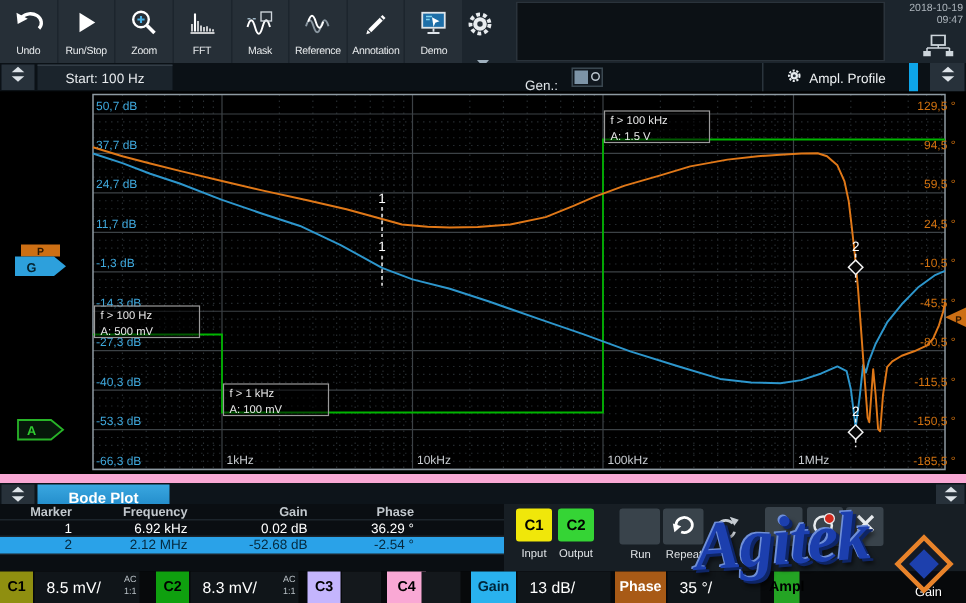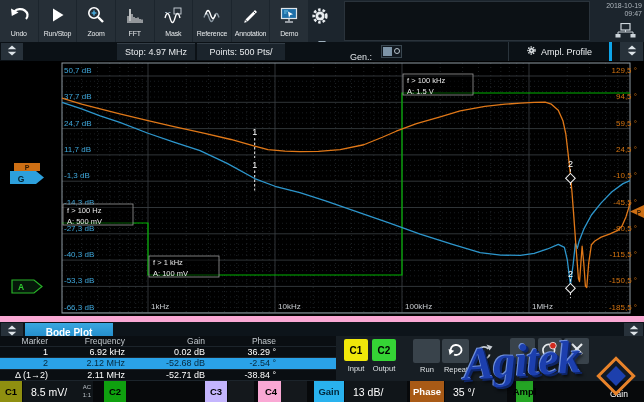--- a/index.html
+++ b/index.html
@@ -24,34 +24,34 @@
   #settingsbar{position:absolute;left:0;top:42px;width:644px;height:19px;background:#0b1116}
   .spin-btn{position:absolute;background:#27313a;display:flex;align-items:center;justify-content:center;cursor:pointer}
   .spin-btn svg{width:14px;height:13px}
   .seg{position:absolute;top:1px;height:17px;background:#1b242c;border-top:1px solid #333d46;
        display:flex;align-items:center;justify-content:center;font-size:9px;color:#e8ebee;white-space:nowrap}
   #gen-label{position:absolute;left:350px;top:52px;font-size:9px;color:#dfe4e8}
   #gen-toggle{position:absolute;left:381px;top:45px;width:21px;height:13px;background:#11181f;border:1px solid #3a4750;cursor:pointer}
   #gen-knob{position:absolute;left:1px;top:1px;width:9px;height:9px;background:#7d94a7}
   #gen-off{position:absolute;left:12px;top:2px;width:6px;height:6px;border:1.4px solid #b9c4cd;border-radius:50%}
   #ampl-profile-btn{position:absolute;left:508px;top:42px;width:104px;height:19px;display:flex;align-items:center;
-       justify-content:center;gap:4px;font-size:9px;color:#eef1f3;border-left:1px solid #2a343c;border-right:3px solid #0ea5e9;cursor:pointer}
+       justify-content:center;gap:4px;font-size:9px;color:#eef1f3;border-left:1px solid #2a343c;border-right:6px solid #0ea5e9;cursor:pointer}
   #ampl-profile-btn svg{width:11px;height:11px}
   
   #plot{position:absolute;left:0;top:61px;width:644px;height:255px;background:#000}
   
   #tabrow{position:absolute;left:0;top:316px;width:644px;height:20px;background:#0d141a;border-top:6px solid #f9a8d4}
   #bode-tab{position:absolute;left:25px;top:1px;width:88px;height:19px;background:linear-gradient(#3aa7e0,#1b84c4);
        color:#fff;font-weight:bold;font-size:10px;display:flex;align-items:center;justify-content:center;cursor:pointer}
   
   #marker-table{position:absolute;left:0;top:336px;width:336px;height:45px;background:#0a0e12;font-size:9px}
   .mt-row{display:grid;grid-template-columns:50px 77px 80px 71px 1fr;height:11.3px;line-height:11.3px;
        border-bottom:1px solid #1c242b;color:#fff}
   .mt-row span{text-align:right;padding-right:2px;overflow:hidden}
-  .mt-head{height:11px;line-height:11px;color:#c2c8cd;font-size:8.5px;font-weight:normal}
+  .mt-head{height:11px;line-height:11px;color:#c2c8cd;font-size:8.5px;font-weight:bold}
   .mt-row.selected{background:#2aa2e8;color:#05293d}
   
   #controls{position:absolute;left:336px;top:336px;width:308px;height:45px;background:#171e24}
   .chan-btn{position:absolute;width:24px;height:22px;border-radius:2px;color:#000;font-weight:bold;font-size:10px;
        display:flex;align-items:center;justify-content:center;cursor:pointer}
   .chan-lbl{position:absolute;width:36px;text-align:center;font-size:7.5px;color:#dfe3e6}
   .ctl-btn{position:absolute;background:#39434b;border-radius:2px;display:flex;align-items:center;justify-content:center;cursor:pointer}
   .ctl-lbl{position:absolute;width:34px;text-align:center;font-size:7.5px;color:#dfe3e6}
   
   #chanbar{position:absolute;left:0;top:381px;width:644px;height:21px;background:#07090b}
@@ -172,22 +172,21 @@
           </svg></span></div>
   </div>
 
   <div id="settingsbar">
     <div class="spin-btn" style="left:1px;top:1px;width:22px;height:17px">
         <span><svg viewBox="0 0 20 18">
             <polygon points="4,7.2 10,1.8 16,7.2" fill="#dde3e8"></polygon>
             <polygon points="4,10.8 10,16.2 16,10.8" fill="#dde3e8"></polygon>
           </svg></span>
       </div>
-    <div class="seg" style="left:117px;width:78px">Stop: 4.97 MHz</div>
-    <div class="seg" style="left:197px;width:88px">Points: 500 Pts/</div>
+    <div class="seg" style="left:25px;width:90px">Start: 100 Hz</div>
   </div>
   <div id="gen-label">Gen.:</div>
   <div id="gen-toggle">
     <div id="gen-knob"></div>
     <div id="gen-off"></div>
   </div>
   <div id="ampl-profile-btn">
     <span><svg viewBox="0 0 22 22">
           <circle cx="11" cy="11" r="7" fill="none" stroke="#e8ecef" stroke-width="2.8" stroke-dasharray="2.8 2.2"></circle>
           <circle cx="11" cy="11" r="5" fill="#e8ecef"></circle>
@@ -379,27 +378,20 @@
       <span>36.29 °</span>
       <span></span>
     </div>
     <div class="mt-row selected">
       <span>2</span>
       <span>2.12 MHz</span>
       <span>-52.68 dB</span>
       <span>-2.54 °</span>
       <span></span>
     </div>
-    <div class="mt-row">
-      <span>Δ (1→2)</span>
-      <span>2.11 MHz</span>
-      <span>-52.71 dB</span>
-      <span>-38.84 °</span>
-      <span></span>
-    </div>
   </div>
 
   <div id="controls">
     <div class="chan-btn" style="left:8px;top:3px;background:#f0e70a">C1</div>
     <div class="chan-lbl" style="left:2px;top:28px">Input</div>
     <div class="chan-btn" style="left:36px;top:3px;background:#35d435">C2</div>
     <div class="chan-lbl" style="left:30px;top:28px">Output</div>
     <div class="ctl-btn" style="left:77px;top:3px;width:27px;height:24px">
         <span><svg viewBox="0 0 22 20">
             <polygon points="7,3.5 17.5,10 7,16.5" fill="#fff"></polygon>
@@ -438,20 +430,24 @@
       </div>
   </div>
 
   <div id="chanbar">
     <div class="cb-tag" style="left:0;width:22px;background:#8f8f10">C1</div>
     <div class="cb-val" style="left:23px;width:70px">
       <span>8.5 mV/</span>
       <span class="cb-sub"><span>AC</span><br><span>1:1</span></span>
     </div>
     <div class="cb-tag" style="left:104px;width:22px;background:#0fa00f">C2</div>
+    <div class="cb-val" style="left:127px;width:72px">
+      <span>8.3 mV/</span>
+      <span class="cb-sub"><span>AC</span><br><span>1:1</span></span>
+    </div>
     <div class="cb-tag" style="left:205px;width:22px;background:#c4b5fd">C3</div>
     <div class="cb-empty" style="left:228px;width:26px"></div>
     <div class="cb-tag" style="left:258px;width:26px;background:#f9a8d4">C4</div>
     <div class="cb-empty" style="left:281px;width:26px"></div>
     <div class="cb-tag" style="left:314px;width:30px;background:#29b2ee;color:#00263a">Gain</div>
     <div class="cb-val" style="left:345px;width:62px">
         <span>13 dB/</span>
       </div>
     <div class="cb-tag" style="left:410px;width:34px;background:#a85a16;color:#fff">Phase</div>
     <div class="cb-val" style="left:445px;width:62px">

